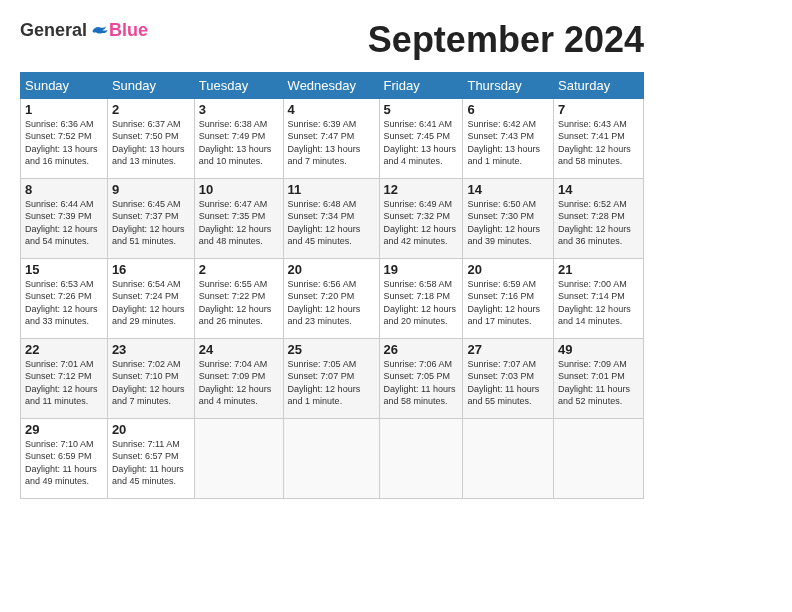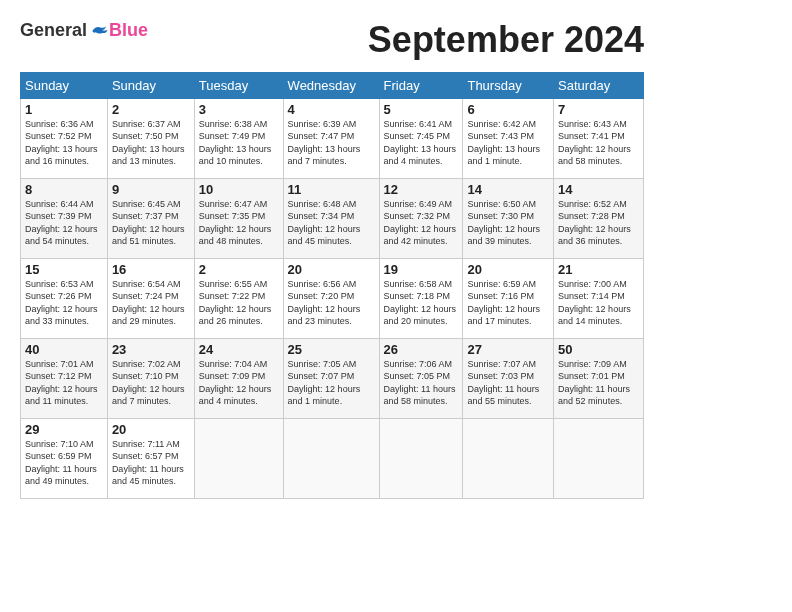--- a/index.html
+++ b/index.html
@@ -154,27 +154,27 @@
         <tr>
           <td><span class="day-num">15</span><span class="day-info">Sunrise: 6:53 AM<br>Sunset: 7:26 PM<br>Daylight: 12 hours and 33 minutes.</span></td>
           <td><span class="day-num">16</span><span class="day-info">Sunrise: 6:54 AM<br>Sunset: 7:24 PM<br>Daylight: 12 hours and 29 minutes.</span></td>
           <td><span class="day-num">2</span><span class="day-info">Sunrise: 6:55 AM<br>Sunset: 7:22 PM<br>Daylight: 12 hours and 26 minutes.</span></td>
           <td><span class="day-num">20</span><span class="day-info">Sunrise: 6:56 AM<br>Sunset: 7:20 PM<br>Daylight: 12 hours and 23 minutes.</span></td>
           <td><span class="day-num">19</span><span class="day-info">Sunrise: 6:58 AM<br>Sunset: 7:18 PM<br>Daylight: 12 hours and 20 minutes.</span></td>
           <td><span class="day-num">20</span><span class="day-info">Sunrise: 6:59 AM<br>Sunset: 7:16 PM<br>Daylight: 12 hours and 17 minutes.</span></td>
           <td><span class="day-num">21</span><span class="day-info">Sunrise: 7:00 AM<br>Sunset: 7:14 PM<br>Daylight: 12 hours and 14 minutes.</span></td>
         </tr>
         <tr>
-          <td><span class="day-num">40</span><span class="day-info">Sunrise: 7:01 AM<br>Sunset: 7:12 PM<br>Daylight: 12 hours and 11 minutes.</span></td>
+          <td><span class="day-num">22</span><span class="day-info">Sunrise: 7:01 AM<br>Sunset: 7:12 PM<br>Daylight: 12 hours and 11 minutes.</span></td>
           <td><span class="day-num">23</span><span class="day-info">Sunrise: 7:02 AM<br>Sunset: 7:10 PM<br>Daylight: 12 hours and 7 minutes.</span></td>
           <td><span class="day-num">24</span><span class="day-info">Sunrise: 7:04 AM<br>Sunset: 7:09 PM<br>Daylight: 12 hours and 4 minutes.</span></td>
           <td><span class="day-num">25</span><span class="day-info">Sunrise: 7:05 AM<br>Sunset: 7:07 PM<br>Daylight: 12 hours and 1 minute.</span></td>
           <td><span class="day-num">26</span><span class="day-info">Sunrise: 7:06 AM<br>Sunset: 7:05 PM<br>Daylight: 11 hours and 58 minutes.</span></td>
           <td><span class="day-num">27</span><span class="day-info">Sunrise: 7:07 AM<br>Sunset: 7:03 PM<br>Daylight: 11 hours and 55 minutes.</span></td>
-          <td><span class="day-num">50</span><span class="day-info">Sunrise: 7:09 AM<br>Sunset: 7:01 PM<br>Daylight: 11 hours and 52 minutes.</span></td>
+          <td><span class="day-num">49</span><span class="day-info">Sunrise: 7:09 AM<br>Sunset: 7:01 PM<br>Daylight: 11 hours and 52 minutes.</span></td>
         </tr>
         <tr>
           <td><span class="day-num">29</span><span class="day-info">Sunrise: 7:10 AM<br>Sunset: 6:59 PM<br>Daylight: 11 hours and 49 minutes.</span></td>
           <td><span class="day-num">20</span><span class="day-info">Sunrise: 7:11 AM<br>Sunset: 6:57 PM<br>Daylight: 11 hours and 45 minutes.</span></td>
           <td class="empty-cell"></td>
           <td class="empty-cell"></td>
           <td class="empty-cell"></td>
           <td class="empty-cell"></td>
           <td class="empty-cell"></td>
         </tr>

